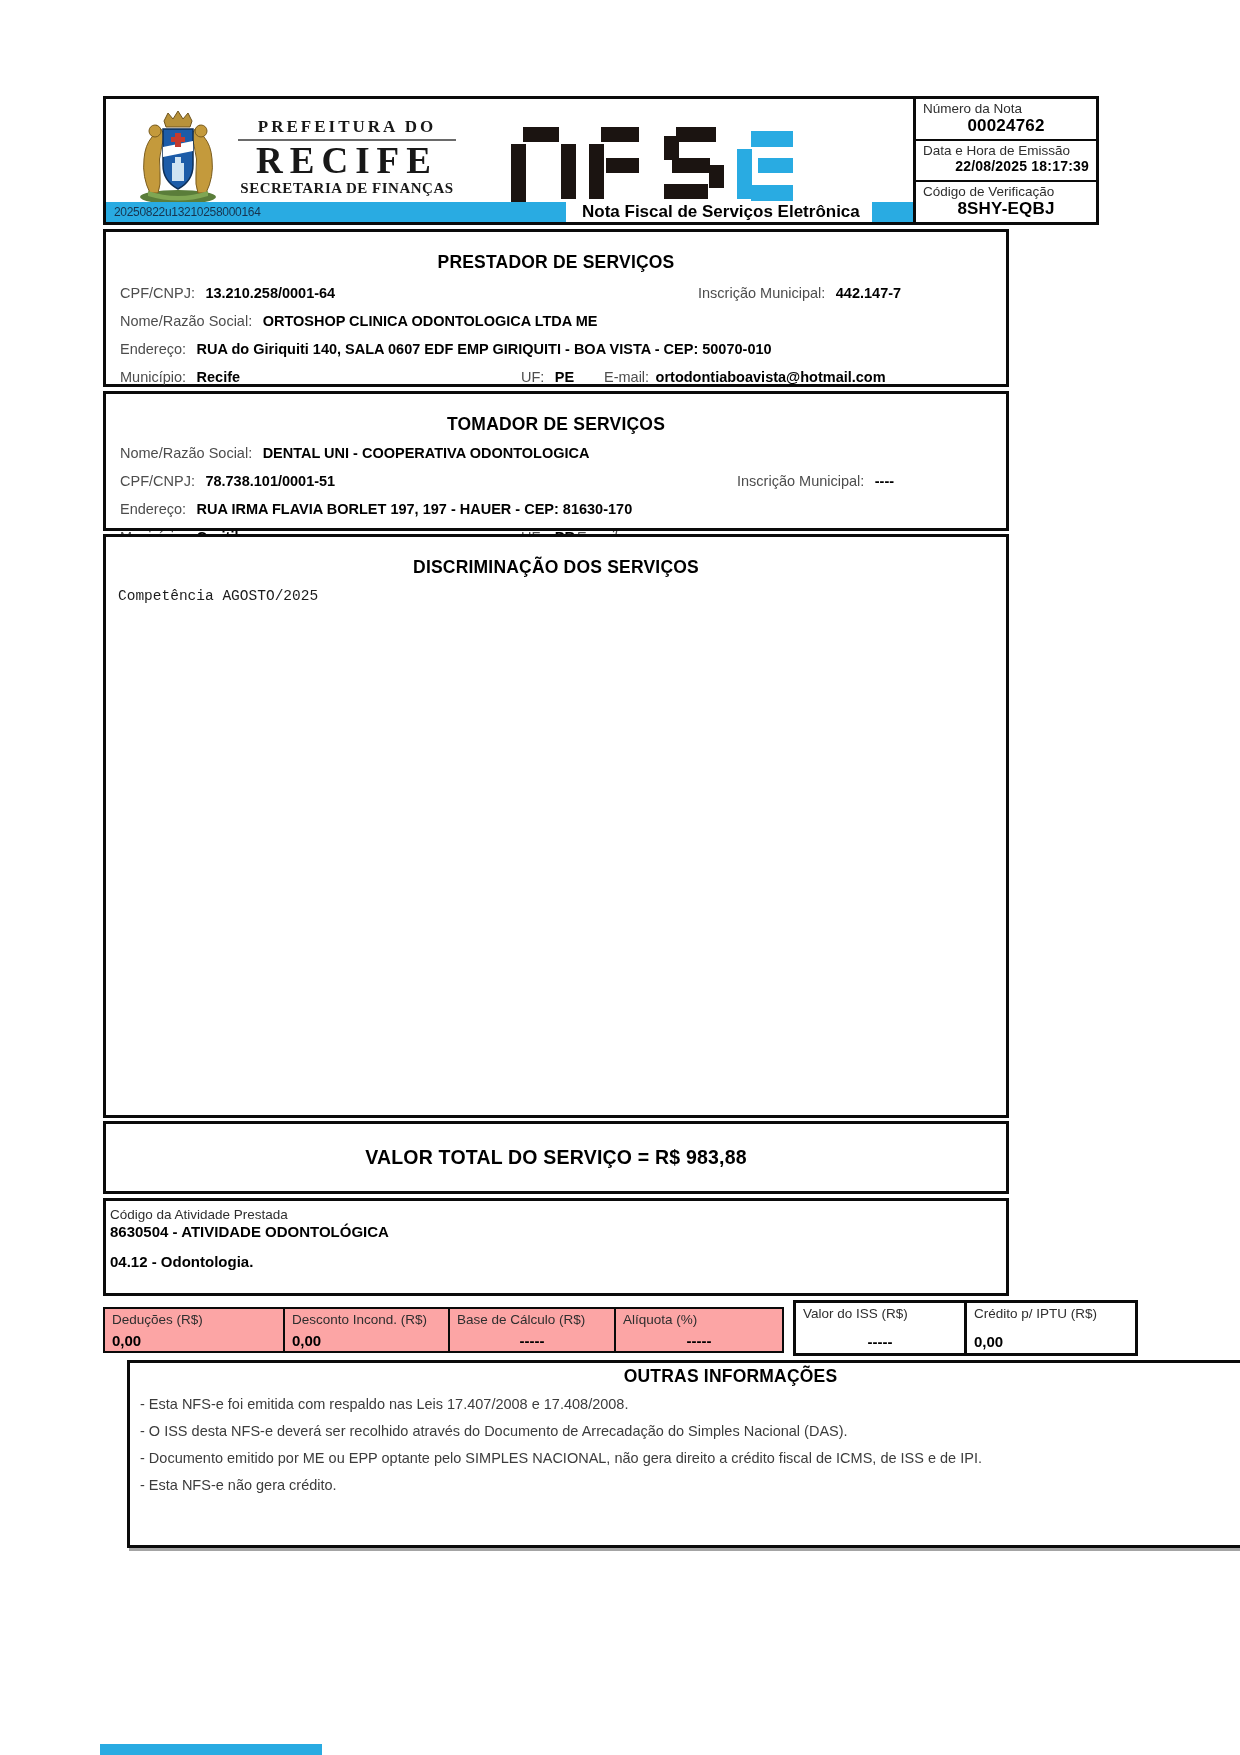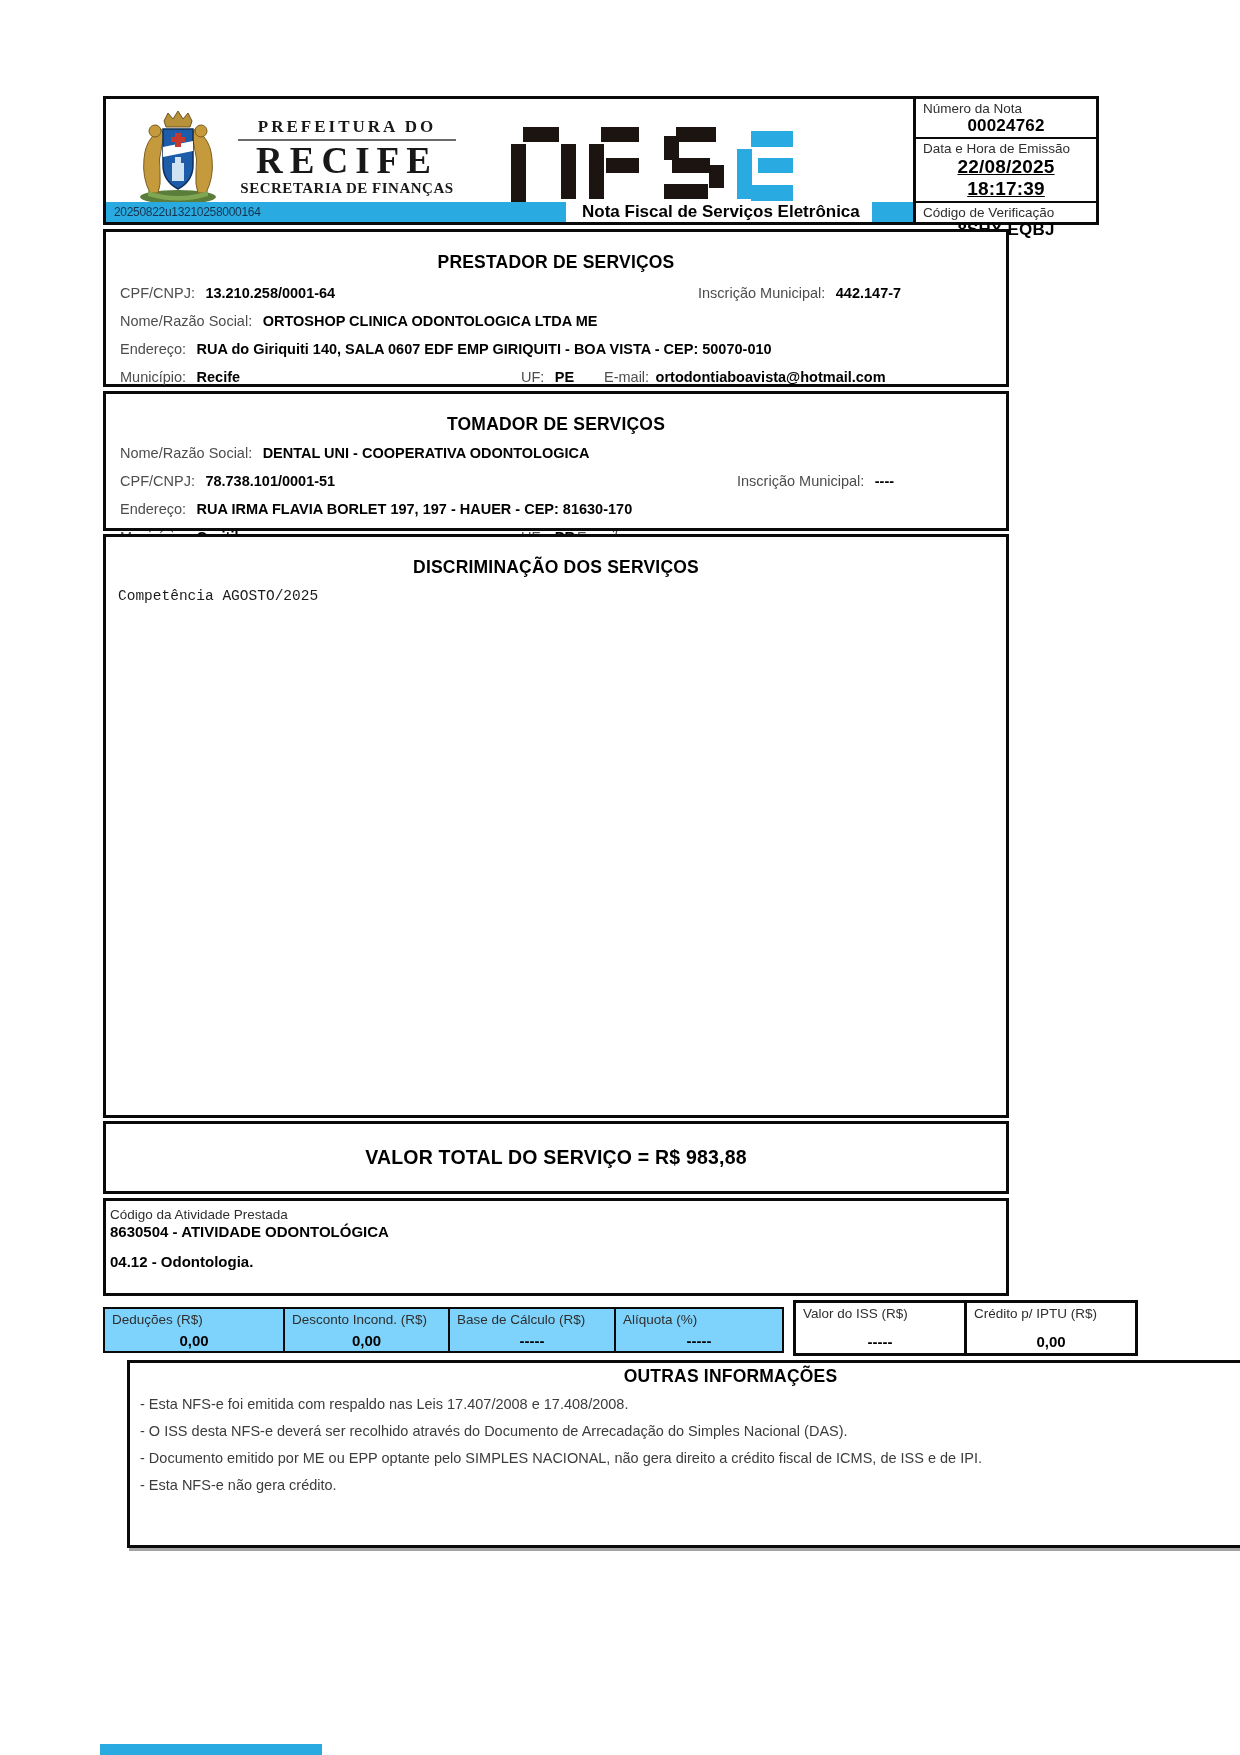--- a/index.html
+++ b/index.html
@@ -24,21 +24,21 @@
   .bar-caption{background:#fff;color:#000;font-weight:bold;font-size:17px;line-height:20px;
     padding:0 12px 0 16px;white-space:nowrap;}
   .bar-right{flex:1;background:#29abe2;}
 
   
   #info-box{left:913px;top:96px;width:186px;height:129px;border:3px solid #0a0a0a;display:flex;flex-direction:column;}
   .info-cell{flex:1;border-bottom:2px solid #0a0a0a;padding:2px 7px 1px 7px;}
   .info-cell:last-child{border-bottom:none;}
   .info-label{font-size:13.5px;color:#2e2e2e;}
   .info-value{font-weight:bold;font-size:17px;color:#000;text-align:center;letter-spacing:0.2px;}
-  .info-value.left{text-align:center;font-size:19px;text-decoration:underline;}
+  .info-value.left{text-align:right;font-size:14px;}
 
   
   .section-title{text-align:center;font-weight:bold;font-size:17.5px;letter-spacing:0.2px;padding-top:20px;}
   .field-row{position:relative;height:28px;line-height:28px;padding-left:14px;white-space:nowrap;}
   .lbl{color:#4d4d4d;font-size:14.5px;}
   .val{color:#000;font-weight:bold;font-size:14.5px;margin-left:6px;}
   .pos{position:absolute;top:0;}
 
   #prestador{left:103px;top:229px;width:906px;height:158px;}
   #tomador{left:103px;top:391px;width:906px;height:140px;}
@@ -51,24 +51,24 @@
   .valor-text{font-weight:bold;font-size:19.5px;letter-spacing:0.2px;}
 
   #atividade{left:103px;top:1198px;width:906px;height:98px;padding:6px 4px;}
   .ativ-label{font-size:13.5px;color:#2e2e2e;}
   .ativ-cod{font-weight:bold;font-size:15px;margin-top:1px;}
   .ativ-item{font-weight:bold;font-size:15px;margin-top:13px;}
 
   
   .tax-thin{left:103px;top:1307px;display:flex;}
   .tax-cell{border:2px solid #0a0a0a;margin-right:-2px;height:46px;box-sizing:border-box;
-    padding:3px 7px 2px 7px;display:flex;flex-direction:column;justify-content:space-between;background:#7dd3fc;}
+    padding:3px 7px 2px 7px;display:flex;flex-direction:column;justify-content:space-between;background:#fca5a5;}
   .tax-label{font-size:13.5px;color:#2e2e2e;white-space:nowrap;}
   .tax-value{font-weight:bold;font-size:15px;}
-  .ar{text-align:center;}
+  .ar{text-align:left;}
   .ac{text-align:center;}
   .w1{width:182px;} .w2{width:167px;} .w3{width:168px;} .w4{width:170px;}
   .tax-thick{left:793px;top:1300px;width:345px;height:56px;border:3px solid #0a0a0a;display:flex;background:#fff;}
   .tax-thick .inner{flex:1;padding:3px 7px 3px 7px;display:flex;flex-direction:column;justify-content:space-between;}
   .tax-thick .inner:last-child{border-left:3px solid #0a0a0a;}
 
   
   #outras{left:103px;top:1360px;width:1207px;height:188px;border:3px solid #0a0a0a;
     box-shadow:2px 3px 0 rgba(90,90,90,0.55);margin-left:24px;}
   .info-line{padding:0 10px;margin-top:8px;font-size:14.5px;color:#3c3c3c;line-height:19px;}

